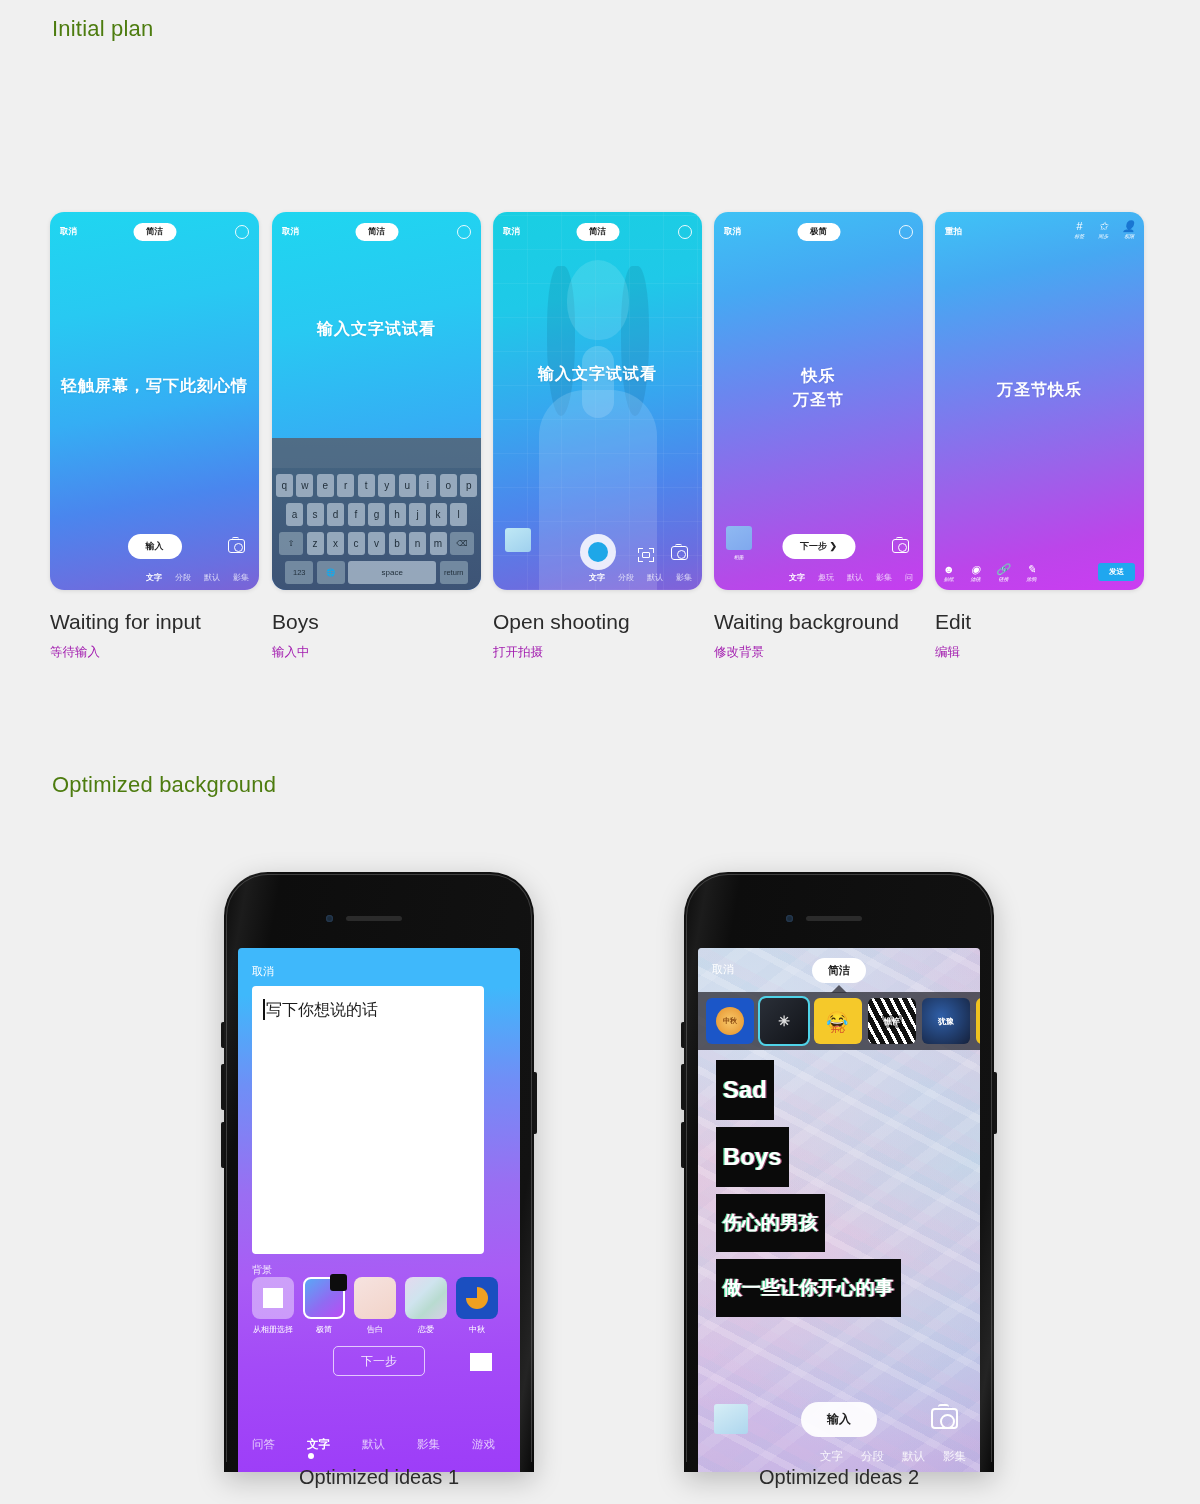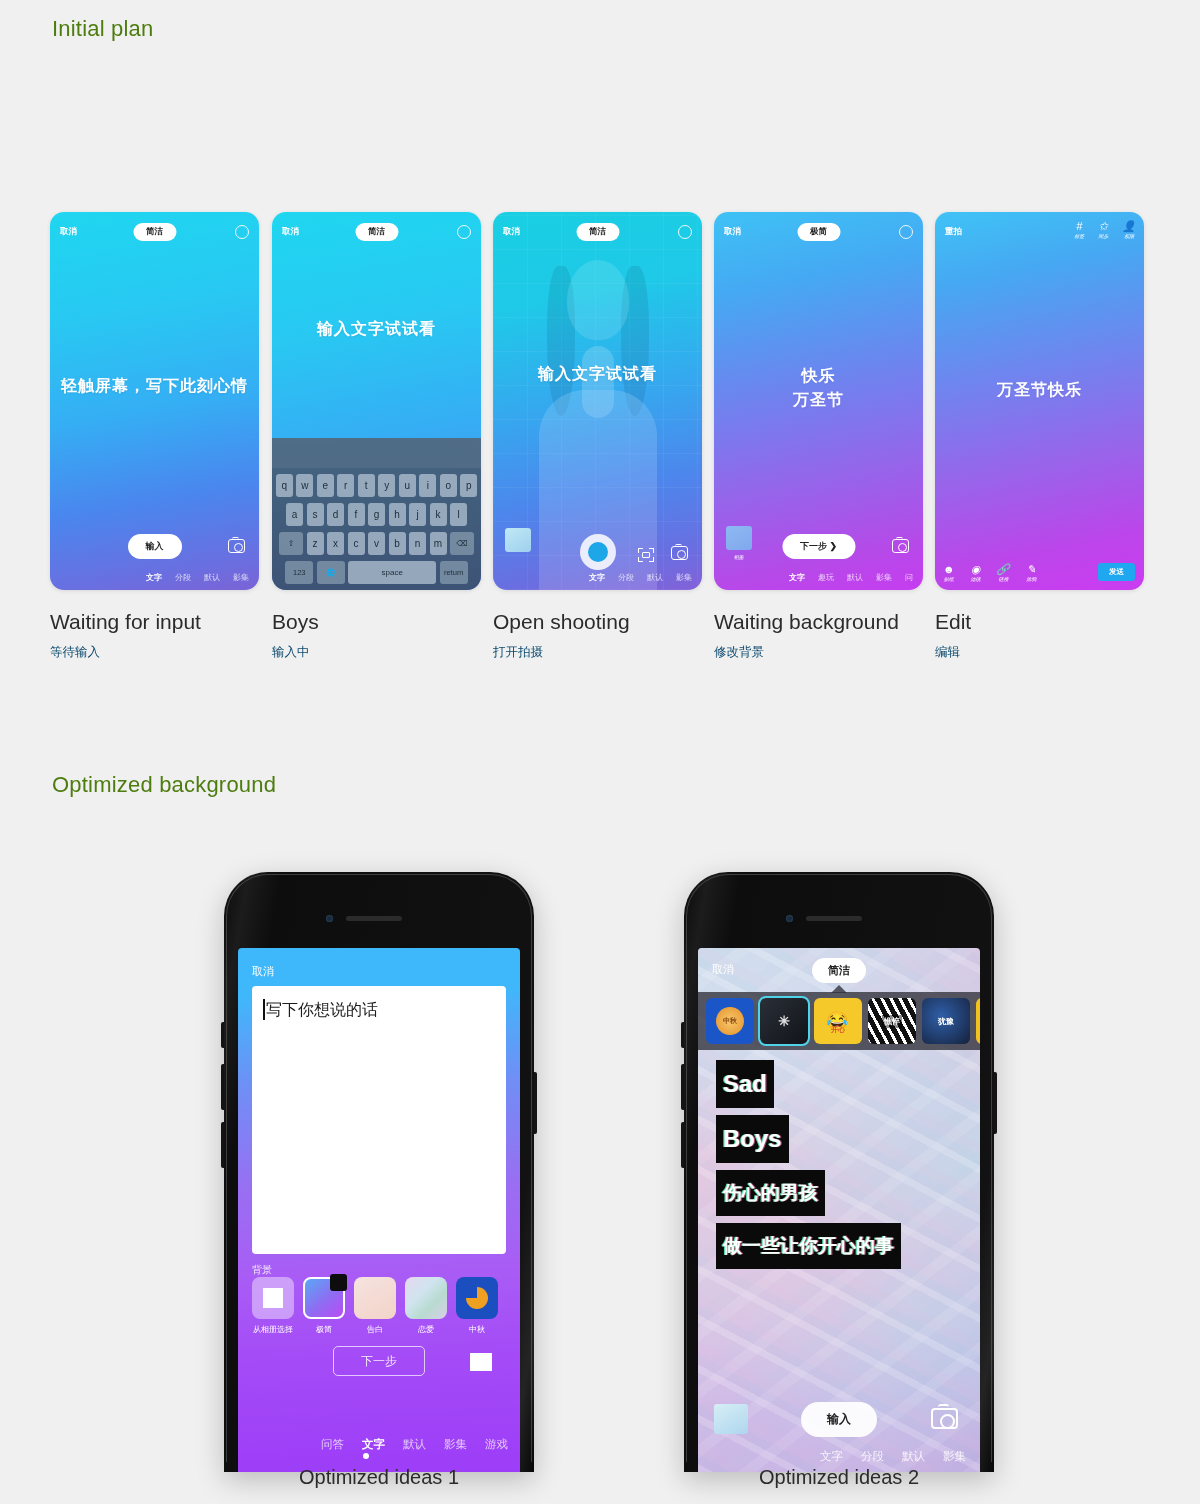--- a/index.html
+++ b/index.html
@@ -211,21 +211,21 @@
   .et .lb { font-size: 5px; display: block; }
   .send-btn {
     position: absolute; right: 9px; bottom: 9px;
     background: #1fa7ef; color: #fff; font-size: 7.5px;
     padding: 4px 11px; border-radius: 3px; font-weight: 600;
   }
 
   
   .caption { position: absolute; text-align: left; width: 209px; }
   .caption .en { font-size: 21px; color: #2b2b2b; }
-  .caption .cn { font-size: 12.5px; color: #0c4a6e; margin-top: 10px; }
+  .caption .cn { font-size: 12.5px; color: #a21caf; margin-top: 10px; }
   .cap-row { position: absolute; left: 50px; top: 610px; width: 1110px; }
   .caption.c0 { left: 0px; }
   .caption.c1 { left: 222px; }
   .caption.c2 { left: 443px; }
   .caption.c3 { left: 664px; }
   .caption.c4 { left: 885px; }
 
   
   .mock { position: absolute; width: 310px; height: 590px; }
   .mock.m1 { left: 224px; top: 872px; }
@@ -261,21 +261,21 @@
     overflow: hidden; border-radius: 4px 4px 0 0;
   }
 
   
   .m1-bg {
     position: absolute; inset: 0;
     background: linear-gradient(178deg, #3fb8fb 0%, #3fb8fb 9%, #6f8ff6 26%, #9a6ef2 46%, #a95cf5 62%, #a44bf7 78%, #9d3df8 100%);
   }
   .m1-cancel { position: absolute; left: 14px; top: 16px; font-size: 11px; color: #fff; }
   .m1-textarea {
-    position: absolute; left: 14px; top: 38px; width: 254px; height: 268px;
+    position: absolute; left: 14px; top: 38px; width: 232px; height: 268px;
     background: #fff; border-radius: 4px;
   }
   .m1-placeholder {
     position: absolute; left: 14px; top: 14px; font-size: 16px; color: #1b1b1b;
   }
   .m1-caret {
     position: absolute; left: 11px; top: 13px; width: 2px; height: 21px; background: #111;
   }
   .m1-bgtitle { position: absolute; left: 14px; top: 315px; font-size: 10px; color: rgba(255,255,255,0.85); }
   .m1-thumbs { position: absolute; left: 14px; top: 329px; display: flex; gap: 9px; }
@@ -298,21 +298,21 @@
   }
   .m1-next {
     position: absolute; left: 50%; transform: translateX(-50%); top: 398px;
     width: 92px; height: 30px; border: 1px solid rgba(255,255,255,0.7);
     border-radius: 5px; color: rgba(255,255,255,0.9); font-size: 12px;
     display: flex; align-items: center; justify-content: center;
   }
   .m1-square { position: absolute; right: 28px; top: 405px; width: 22px; height: 18px; background: #fff; }
   .m1-tabs {
     position: absolute; left: 0; right: 0; bottom: 20px;
-    display: flex; justify-content: flex-end; gap: 18px; padding-right: 12px;
+    display: flex; justify-content: flex-end; gap: 32px; padding-right: 25px;
     font-size: 11.5px; color: rgba(255,255,255,0.72);
   }
   .m1-tabs .active { color: #fff; font-weight: 700; }
   .m1-tabs .active::after {
     content:""; position:absolute; margin-top: 16px; margin-left: -22px;
     width: 6px; height: 6px; border-radius: 50%; background: #fff;
   }
 
   
   .m2-bg {
@@ -362,21 +362,21 @@
   .st-3 .em { font-size: 18px; }
   .st-4 { background: repeating-linear-gradient(62deg, #ffffff 0 3px, #111 3px 8px); }
   .st-4 .tx { background: rgba(0,0,0,0.45); padding: 1px 2px; }
   .st-5 { background: radial-gradient(circle at 40% 40%, #2f5fa8, #15213c); }
   .st-6 { background: #f0c31f; }
   .st-6::after { content:""; position:absolute; left:8px; top:10px; width:16px; height:20px; background:#222; border-radius:2px; }
 
   .m2-texts { position: absolute; left: 18px; top: 112px; }
   .tline {
     display: inline-block; background: #0a0a0a; color: #fff;
-    padding: 10px 7px; margin-bottom: 7px; white-space: nowrap;
+    padding: 16px 7px; margin-bottom: 7px; white-space: nowrap;
     font-weight: 700;
     text-shadow: -1.2px 0 rgba(90,230,170,0.95), 1.2px 0 rgba(255,110,170,0.6);
   }
   .tline.en { font-size: 24px; }
   .tline.cn { font-size: 19px; }
   .m2-texts .row { display: block; }
 
   .m2-bottom { position: absolute; left: 0; right: 0; bottom: 34px; height: 34px; }
   .m2-thumb {
     position: absolute; left: 16px; top: 0; width: 34px; height: 30px;

